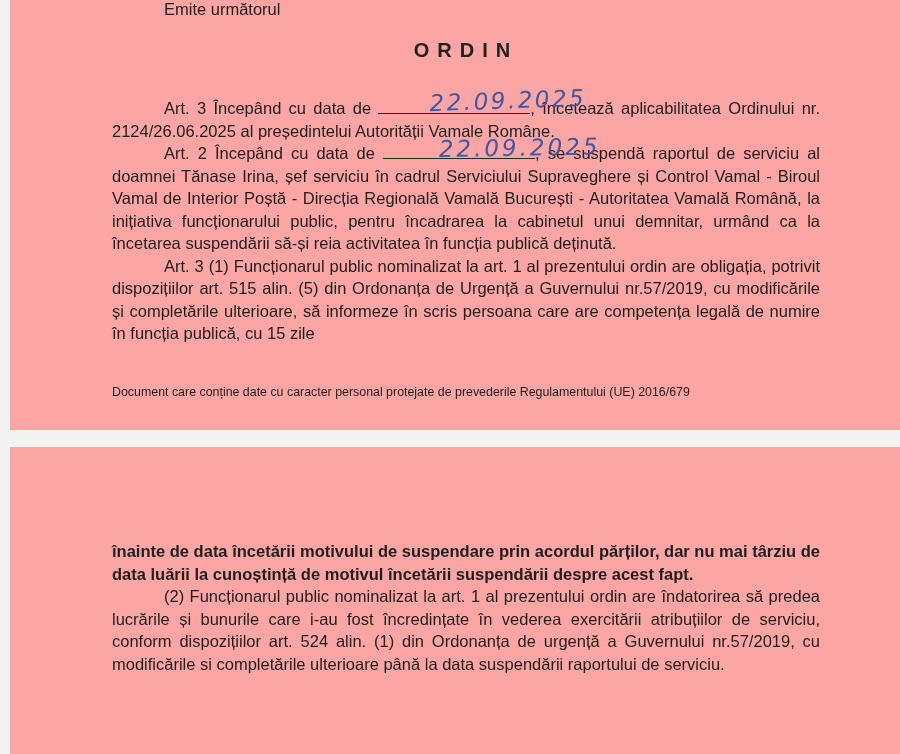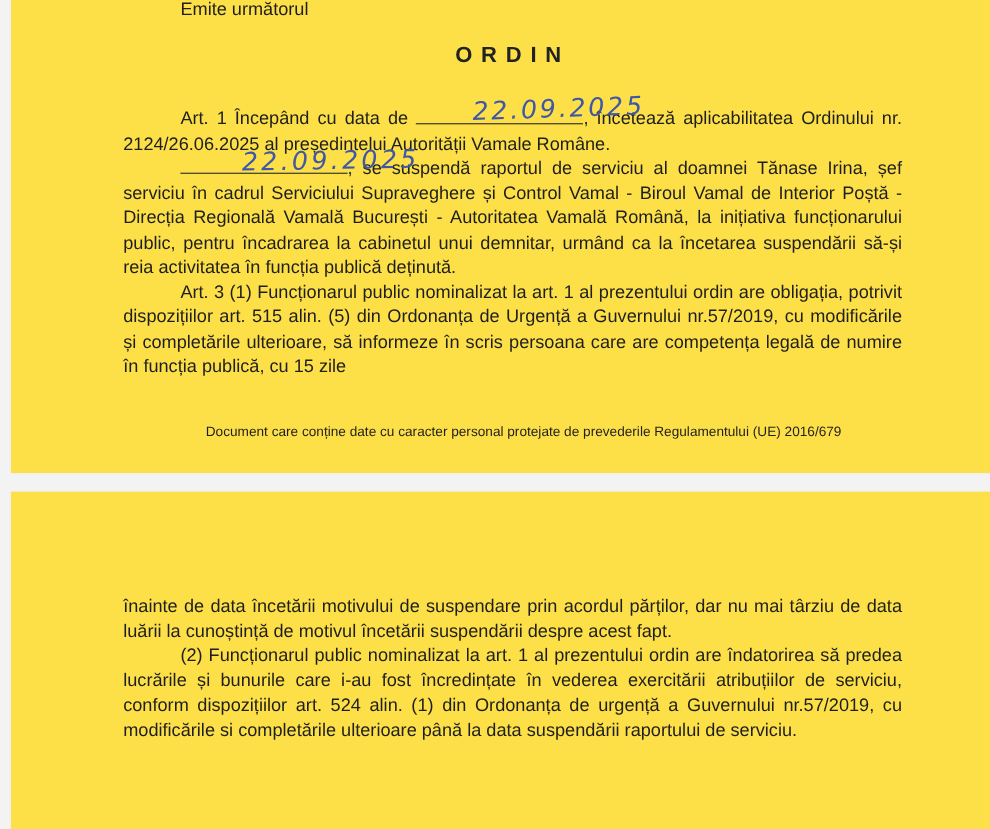--- a/index.html
+++ b/index.html
@@ -5,21 +5,21 @@
   html, body { margin:0; padding:0; }
   body {
     width:900px; height:754px;
     background:#f3f3f3;
     overflow:hidden;
     position:relative;
     font-family:"Liberation Sans", sans-serif;
   }
   .page {
     position:absolute; left:10px; right:0;
-    background:#fde047;
+    background:#fca5a5;
     overflow:hidden;
     box-shadow:0 0 3px rgba(0,0,0,0.04);
   }
   .page1 { top:0; height:430px; }
   .page2 { top:447px; height:307px; }
   .text-col {
     position:absolute; left:102px; width:708px;
     color:#1e1e1e;
     font-size:16.5px; line-height:22.5px;
   }
@@ -46,44 +46,44 @@
     font-style:italic;
     font-size:23px; line-height:1;
     color:#3f57a7;
     letter-spacing:2.5px;
     white-space:nowrap;
     transform:rotate(-2deg);
     transform-origin:left bottom;
   }
   .handwriting.second { transform:rotate(-1deg); left:4px; letter-spacing:3px; }
   .footer {
-    position:absolute; top:384px; left:112px; width:708px;
-    text-align:center; text-indent:0;
+    position:absolute; top:384px; left:102px; width:708px;
+    text-indent:0;
     font-size:12.4px; line-height:16px;
     color:#1f1f1f;
   }
 </style>
 </head>
 <body>
 
 <div>
 
   <div class="page page1">
     <div class="text-col">
       <p class="intro">Emite următorul</p>
       <p class="title">ORDIN</p>
-      <p><span>Art. 1 Începând cu data de</span>
+      <p><span>Art. 3 Începând cu data de</span>
         <span class="blank-line"><span class="handwriting">22.09.2025</span></span><span>, încetează aplicabilitatea Ordinului nr. 2124/26.06.2025 al președintelui Autorității Vamale Române.</span></p>
-      <p>
+      <p><span>Art. 2 Începând cu data de</span>
         <span class="blank-line"><span class="handwriting second">22.09.2025</span></span><span>, se suspendă raportul de serviciu al doamnei Tănase Irina, șef serviciu în cadrul Serviciului Supraveghere și Control Vamal - Biroul Vamal de Interior Poștă - Direcția Regională Vamală București - Autoritatea Vamală Română, la inițiativa funcționarului public, pentru încadrarea la cabinetul unui demnitar, urmând ca la încetarea suspendării să-și reia activitatea în funcția publică deținută.</span></p>
       <p>Art. 3 (1) Funcționarul public nominalizat la art. 1 al prezentului ordin are obligația, potrivit dispozițiilor art. 515 alin. (5) din Ordonanța de Urgență a Guvernului nr.57/2019, cu modificările și completările ulterioare, să informeze în scris persoana care are competența legală de numire în funcția publică, cu 15 zile</p>
     </div>
     <div class="footer">Document care conține date cu caracter personal protejate de prevederile Regulamentului (UE) 2016/679</div>
   </div>
 
   <div class="page page2">
     <div class="text-col">
-      <p style="text-indent:0;">înainte de data încetării motivului de suspendare prin acordul părților, dar nu mai târziu de data luării la cunoștință de motivul încetării suspendării despre acest fapt.</p>
+      <p style="text-indent:0;font-weight:bold;">înainte de data încetării motivului de suspendare prin acordul părților, dar nu mai târziu de data luării la cunoștință de motivul încetării suspendării despre acest fapt.</p>
       <p>(2) Funcționarul public nominalizat la art. 1 al prezentului ordin are îndatorirea să predea lucrările și bunurile care i-au fost încredințate în vederea exercitării atribuțiilor de serviciu, conform dispozițiilor art. 524 alin. (1) din Ordonanța de urgență a Guvernului nr.57/2019, cu modificările si completările ulterioare până la data suspendării raportului de serviciu.</p>
     </div>
   </div>
 
 </div>
 
 </body></html>

